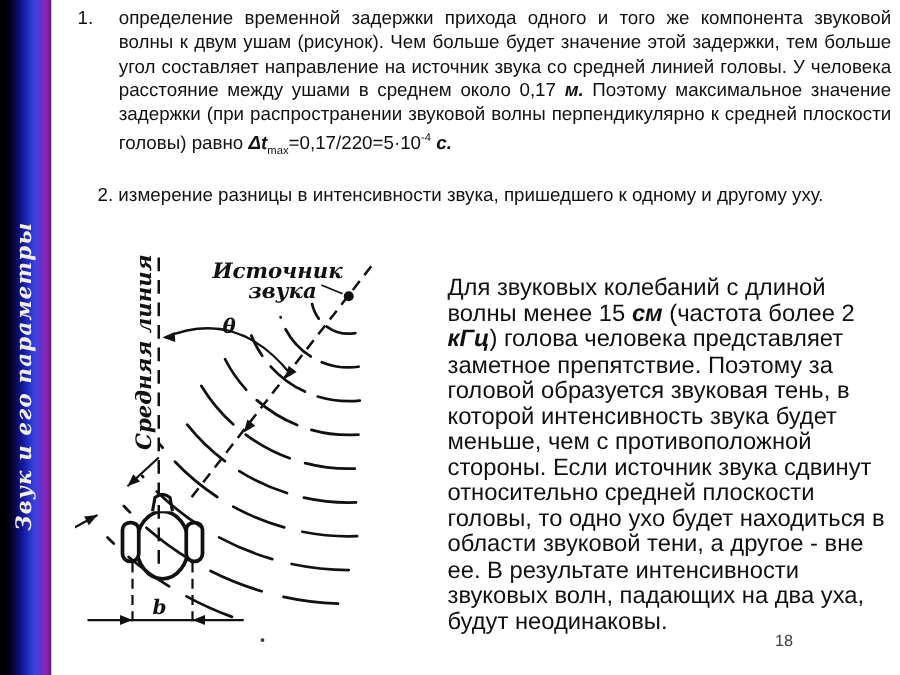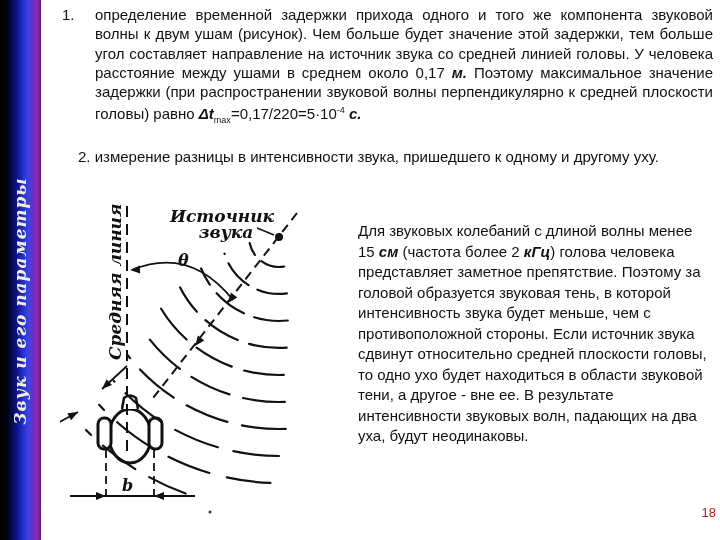--- a/index.html
+++ b/index.html
@@ -12,25 +12,25 @@
                  transform:rotate(-90deg);text-align:center;line-height:40px;
                  font-family:"DejaVu Serif",serif;font-style:italic;font-weight:bold;
                  font-size:17px;letter-spacing:1px;color:#f3eed9;}
   .topblock{position:absolute;left:62px;top:5px;width:651px;font-size:15px;
             line-height:19.3px;text-align:justify;}
   .hang{padding-left:33px;text-indent:-33px;margin:0;}
   .num{display:inline-block;width:33px;text-indent:0;}
   .plain{margin:16px;padding:0;text-indent:0;}
   .unit{font-style:italic;font-weight:bold;}
   sub,sup{font-size:9px;}
-  .rightblock{position:absolute;left:358px;top:221px;width:354px;font-size:15px;
+  .rightblock{position:absolute;left:358px;top:221px;width:354px;font-size:19px;
               line-height:20.5px;text-align:left;}
   .diagram{position:absolute;left:60px;top:198px;}
-  .pagenum{position:absolute;left:676px;top:505px;width:40px;font-size:13px;
-           color:#b91c1c;text-align:right;}
+  .pagenum{position:absolute;left:620px;top:505px;width:40px;font-size:13px;
+           color:#404040;text-align:left;}
   .script-label{font-family:"DejaVu Serif",serif;font-style:italic;font-weight:bold;fill:#111;}
   svg .ln{stroke:#111;fill:none;}
 </style>
 </head>
 <body>
 
 <div class="slide">
 
   <div class="sidebar">
     <div class="sidebar-title">Звук и его параметры</div>

